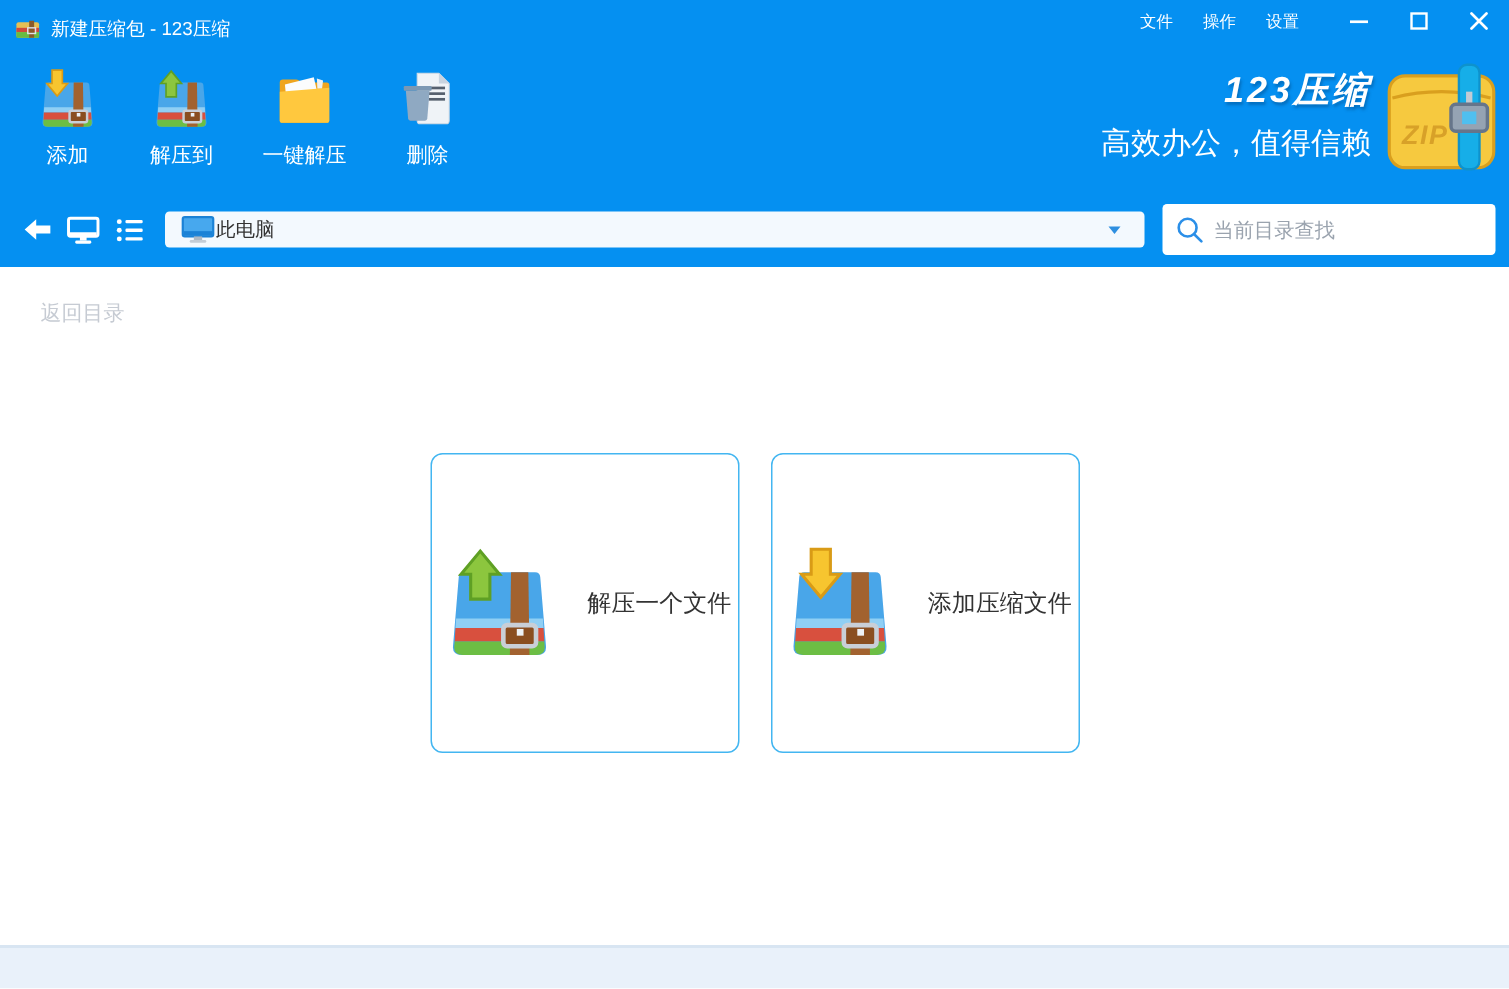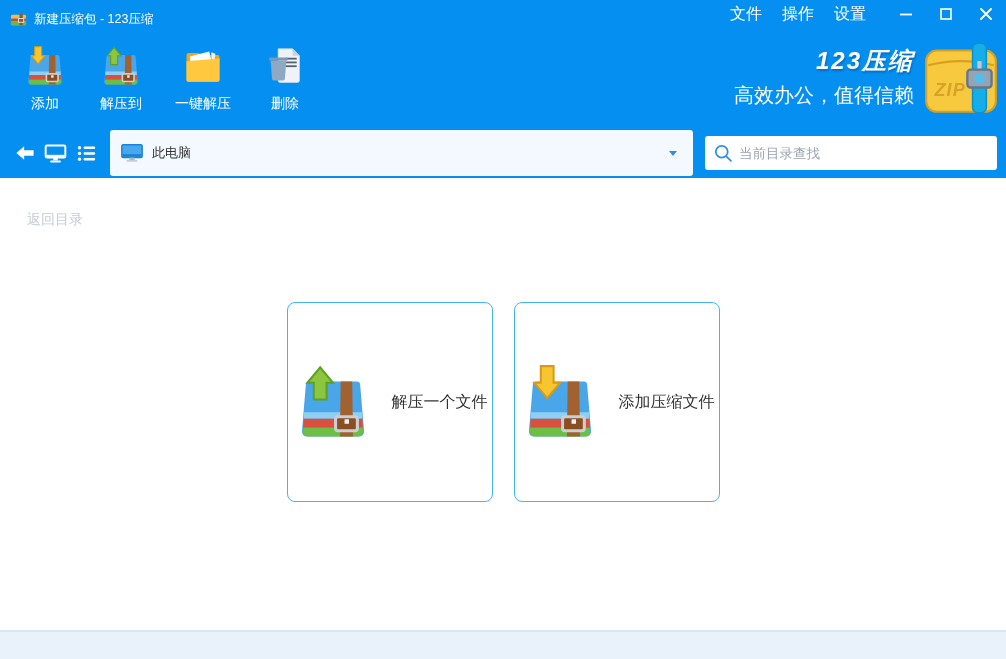--- a/index.html
+++ b/index.html
@@ -6,51 +6,51 @@
   html,body { width:1006px; height:659px; }
   body { font-family:"Liberation Sans","DejaVu Sans",sans-serif; background:#fff; overflow:hidden; }
   .window { width:1006px; height:659px; display:flex; flex-direction:column; background:#fff; }
 
   
   .titlebar { flex:0 0 28px; background:#0590F1; display:flex; align-items:flex-end; justify-content:space-between; padding:0 0 0 10px; color:#fff; }
   .tb-left { display:flex; align-items:center; gap:7px; }
   .tb-title { font-size:12.5px; }
   .app-icon svg { width:17px; height:17px; display:block; }
   .tb-right { display:flex; align-items:center; height:28px; }
-  .menu-item { font-size:16px; margin-right:20px; cursor:default; }
+  .menu-item { font-size:11px; margin-right:20px; cursor:default; }
   .win-btn { width:40px; height:28px; display:flex; align-items:center; justify-content:center; cursor:default; }
   .win-btn svg { display:block; }
 
   
   .toolbar { flex:0 0 100px; background:#0590F1; display:flex; align-items:center; justify-content:space-between; padding:0 6px 0 12px; }
   .tool-buttons { display:flex; align-items:center; gap:10px; }
   .tool-btn { display:flex; flex-direction:column; align-items:center; gap:7px; padding:5px 11px; border-radius:4px; cursor:default; }
   .tool-btn svg { width:44px; height:44px; display:block; }
   .tool-label { color:#fff; font-size:14px; white-space:nowrap; }
 
   .brand { display:flex; align-items:center; gap:8px; }
   .brand-text { text-align:right; color:#fff; }
   .brand-name { font-size:24px; font-weight:bold; font-style:italic; letter-spacing:2px; line-height:1.15; text-shadow:1px 2px 2px rgba(2,70,130,.45); }
   .brand-tagline { font-size:20px; margin-top:7px; }
   .brand-icon svg { width:78px; height:76px; display:block; }
 
   
   .navbar { flex:0 0 50px; background:#0590F1; display:flex; align-items:center; padding:0 9px; }
   .nav-icon { width:31px; height:50px; display:flex; align-items:center; justify-content:center; cursor:default; }
   .nav-icon svg { display:block; }
-  .address-box { flex:1; height:46px; background:#F3F9FE; border-radius:3px; display:flex; align-items:center; padding:4px 10px; gap:8px; margin-left:8px; cursor:default; }
+  .address-box { flex:1; height:24px; background:#F3F9FE; border-radius:3px; display:flex; align-items:center; padding:4px 10px; margin-left:8px; cursor:default; }
   .address-text { flex:1; font-size:13px; color:#333; }
   .dd-arrow { width:0; height:0; border-left:4.5px solid transparent; border-right:4.5px solid transparent; border-top:5.5px solid #2E8FE0; margin-right:6px; }
-  .search-box { width:292px; height:34px; background:#fff; border-radius:3px; display:flex; align-items:center; padding:0 8px; gap:5px; margin-left:12px; }
+  .search-box { width:222px; height:34px; background:#fff; border-radius:3px; display:flex; align-items:center; padding:0 8px; gap:5px; margin-left:12px; }
   .search-input { flex:1; border:none; outline:none; background:transparent; font-size:13.5px; color:#333; font-family:inherit; }
   .search-input::placeholder { color:#9AA3AE; }
 
   
   .main { flex:1 1 auto; background:#fff; position:relative; }
-  .back-link { position:absolute; left:27px; top:33px; font-size:14px; color:#C6CBD3; cursor:pointer; }
+  .back-link { position:absolute; left:27px; top:22px; font-size:14px; color:#C6CBD3; cursor:pointer; }
   .cards { position:absolute; top:124px; left:0; right:0; display:flex; justify-content:center; gap:21px; }
   .card { width:206px; height:200px; background:#fff; border:1.5px solid #43B6F1; border-radius:8px; display:flex; flex-direction:row; align-items:center; justify-content:center; gap:18px; cursor:pointer; }
   .card svg { width:82px; height:82px; display:block; }
   .card-label { font-size:16px; color:#333; }
 
   
   .statusbar { flex:0 0 29px; background:#E9F1FA; border-top:2px solid #D8E5F2; }
 
   .symbols { position:absolute; width:0; height:0; overflow:hidden; }
 </style>

